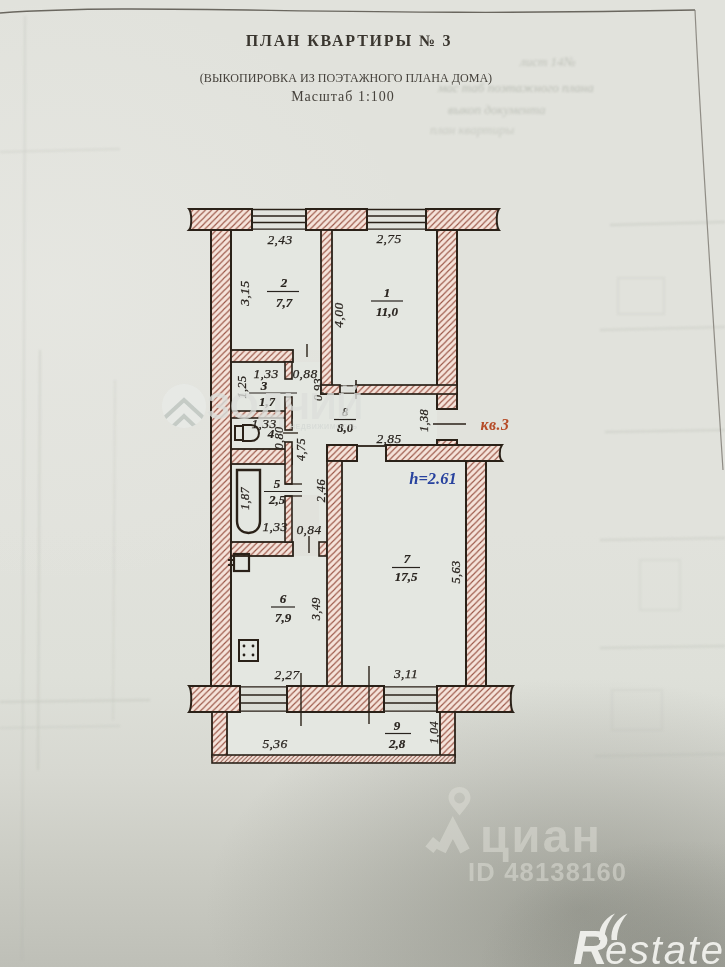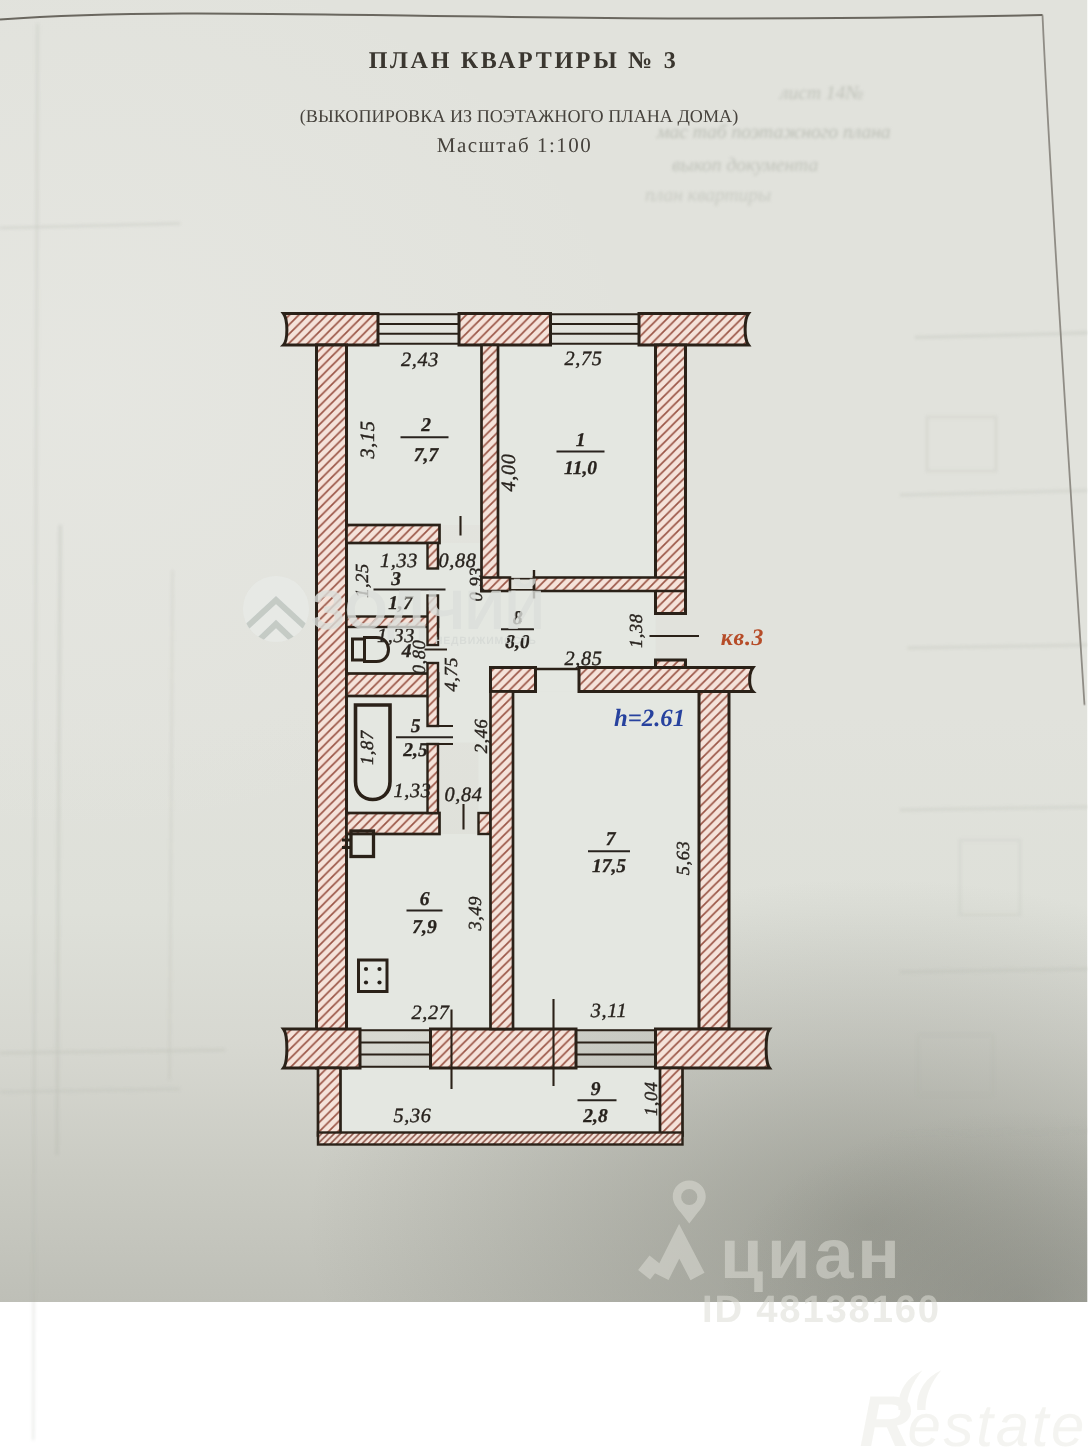--- a/index.html
+++ b/index.html
@@ -1,17 +1,17 @@
 <!DOCTYPE html>
 <html><head>
 <meta charset="utf-8">
 <style>
   html,body{margin:0;padding:0;}
   body{width:725px;height:967px;overflow:hidden;font-family:"Liberation Serif",serif;}
-  #page{position:relative;width:725px;height:868px;
+  #page{position:relative;width:725px;height:967px;
     background:
       radial-gradient(ellipse 270px 170px at 94% 100%, rgba(88,90,82,0.26), rgba(88,90,82,0) 75%),
       radial-gradient(ellipse 520px 320px at 80% 94%, rgba(108,110,100,0.44), rgba(108,110,100,0) 72%),
       radial-gradient(ellipse 500px 400px at 8% 30%, rgba(238,238,234,0.35), rgba(238,238,234,0) 75%),
       linear-gradient(180deg,#e1e2dc 0%,#e1e2dc 55%,#dee0d9 70%,#d7d8d1 80%,#cacbc3 90%,#bebfb7 100%);
     text-align: right;
   }
   svg{position:absolute;left:0;top:0;}
   .dim{font:italic 13.5px "Liberation Serif",serif;fill:#28231e;letter-spacing:0.4px;stroke:#28231e;stroke-width:0.25px;}
   .dimb{font:italic 600 13px "Liberation Serif",serif;fill:#28231e;stroke:#28231e;stroke-width:0.2px;}

